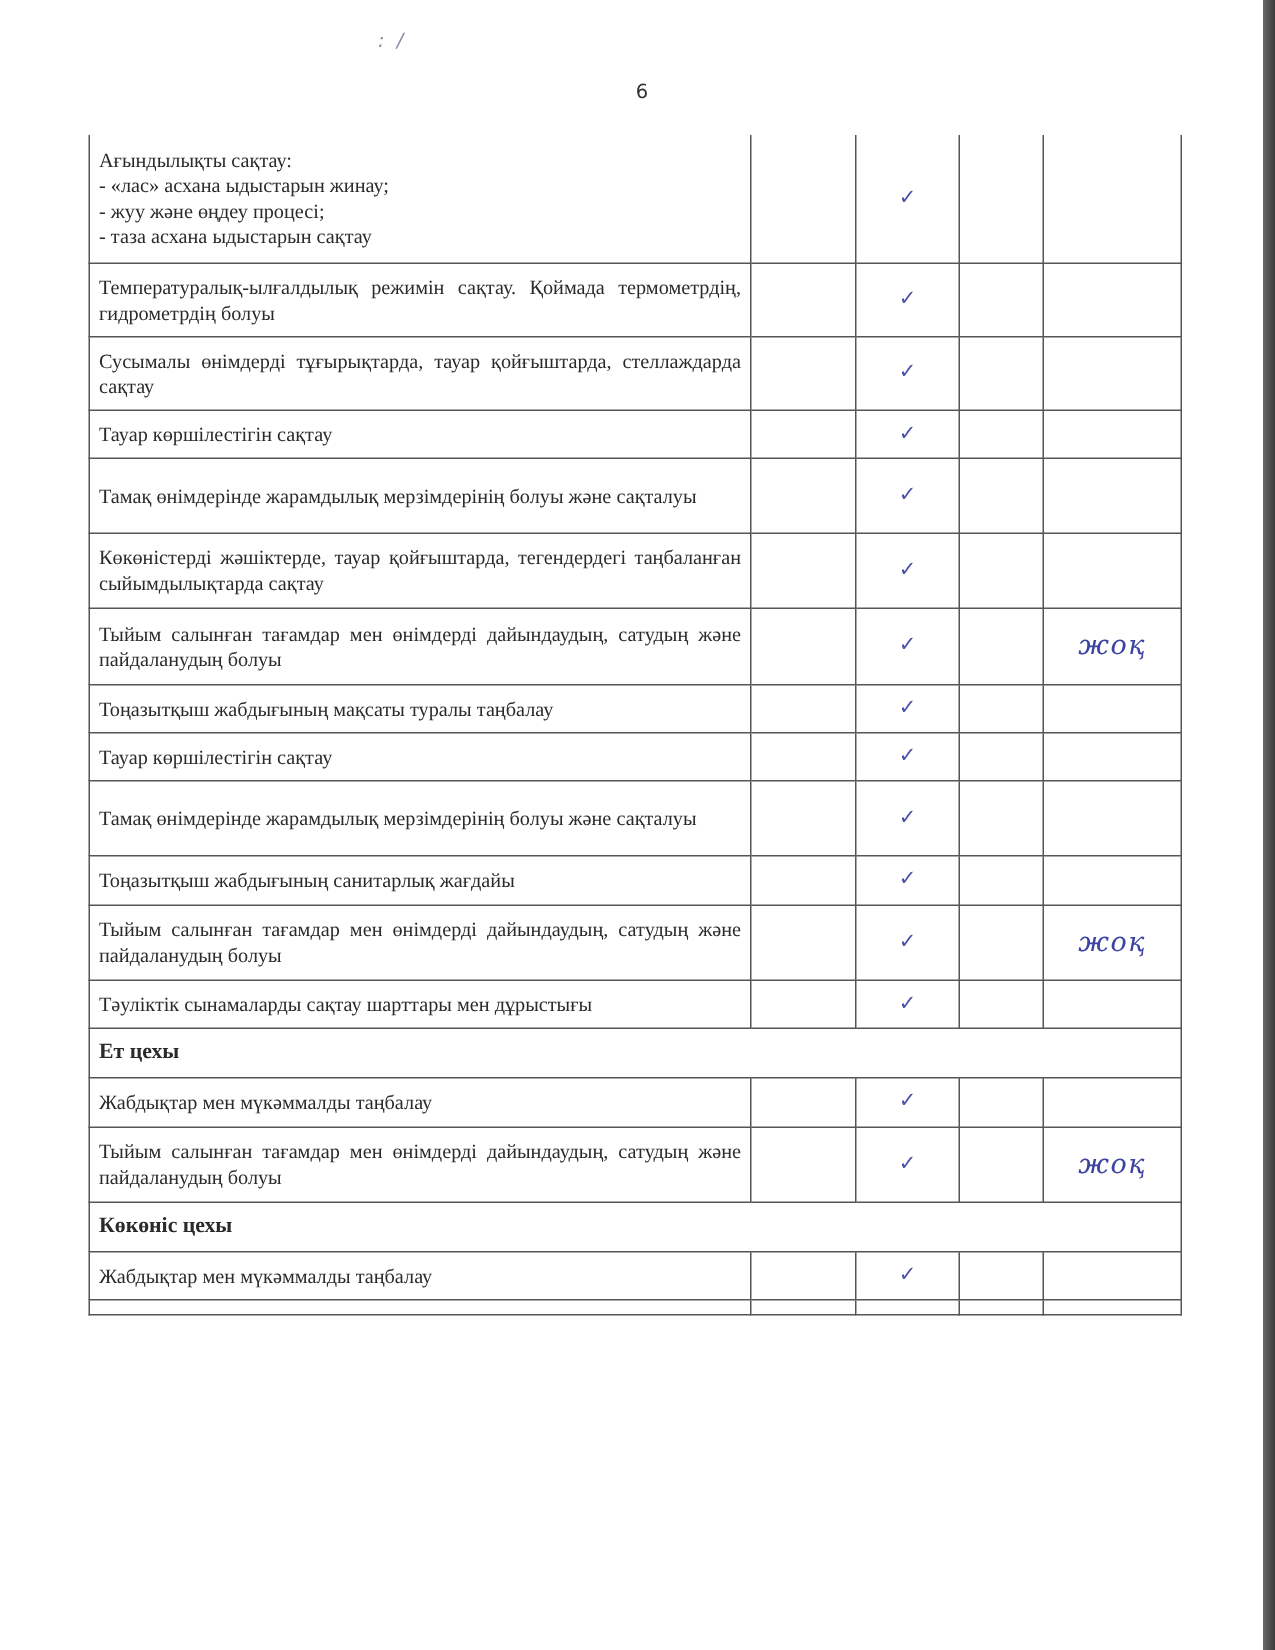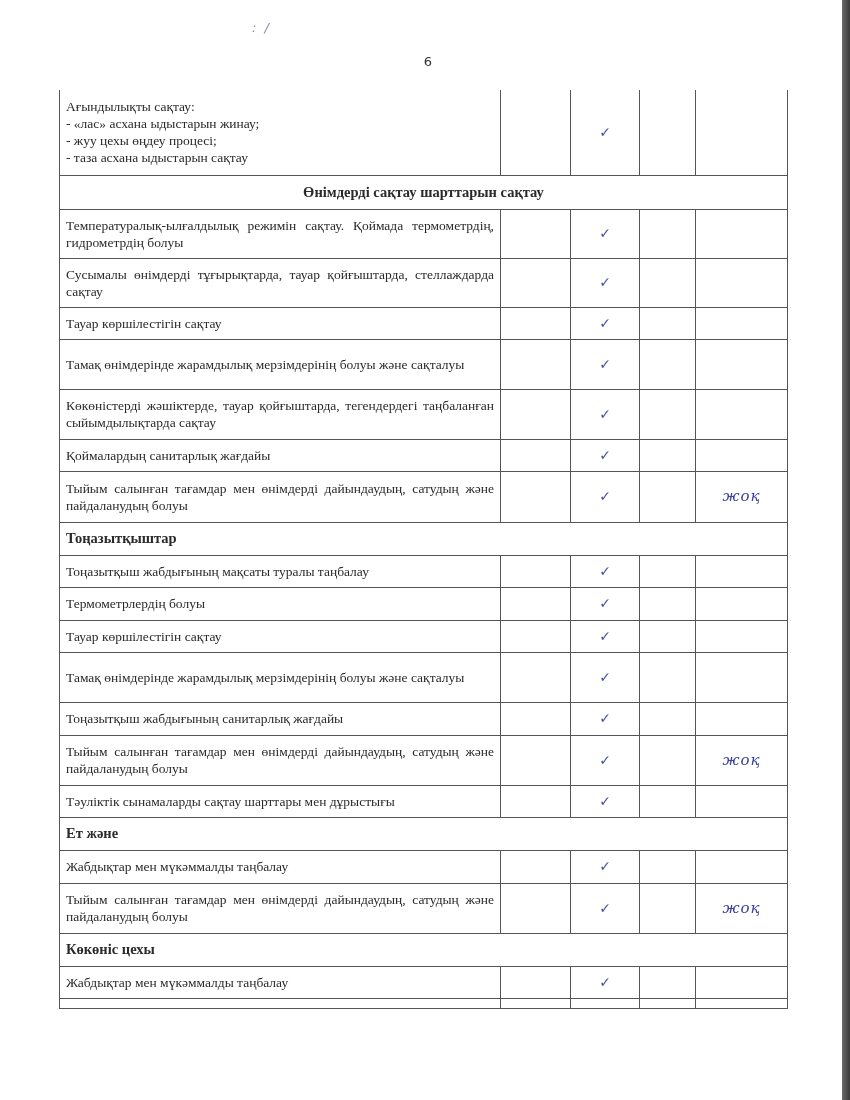--- a/index.html
+++ b/index.html
@@ -38,21 +38,21 @@
   col.c-c { width: 56px; }
   col.c-d { width: 92px; }
   td.text { text-align: justify; text-align-last: left; }
   td.text .line { display: block; }
   td.mark {
     text-align: center; color: #4a4fa8;
     font-family: "DejaVu Sans", sans-serif; font-size: 14px; font-style: italic;
   }
   td.note {
     text-align: center; color: #3d43a0;
-    font-family: "DejaVu Serif", serif; font-style: italic; font-size: 15px;
+    font-family: "DejaVu Serif", serif; font-style: italic; font-size: 18px;
     letter-spacing: 1px;
   }
   tr.title td {
     text-align: center; font-weight: bold; font-size: 14.5px;
   }
   tr.section td { font-weight: bold; font-size: 14.5px; }
 </style>
 </head>
 <body>
 
@@ -66,32 +66,29 @@
       <col class="c-b">
       <col class="c-c">
       <col class="c-d">
   </colgroup>
   <tbody>
 
     <tr class="first" style="height:85px">
       <td class="text" style="text-align:left">
         <span class="line">Ағындылықты сақтау:</span>
         <span class="line">- «лас» асхана ыдыстарын жинау;</span>
-        <span class="line">- жуу цехы өңдеу процесі;</span>
+        <span class="line">- жуу және өңдеу процесі;</span>
         <span class="line">- таза асхана ыдыстарын сақтау</span>
       </td>
       <td></td>
       <td class="mark">✓</td>
       <td></td>
       <td class="note"></td>
     </tr>
 
-    <tr class="title" style="height:34px">
-      <td colspan="5">Өнімдерді сақтау шарттарын сақтау</td>
-    </tr>
 
     <tr style="height:49px">
       <td class="text">Температуралық-ылғалдылық режимін сақтау. Қоймада термометрдің, гидрометрдің болуы</td>
       <td></td>
       <td class="mark">✓</td>
       <td></td>
       <td class="note"></td>
     </tr>
     <tr style="height:49px">
       <td class="text">Сусымалы өнімдерді тұғырықтарда, тауар қойғыштарда, стеллаждарда сақтау</td>
@@ -114,47 +111,30 @@
       <td></td>
       <td class="note"></td>
     </tr>
     <tr style="height:50px">
       <td class="text">Көкөністерді жәшіктерде, тауар қойғыштарда, тегендердегі таңбаланған сыйымдылықтарда сақтау</td>
       <td></td>
       <td class="mark">✓</td>
       <td></td>
       <td class="note"></td>
     </tr>
-    <tr style="height:32px">
-      <td class="text">Қоймалардың санитарлық жағдайы</td>
-      <td></td>
-      <td class="mark">✓</td>
-      <td></td>
-      <td class="note"></td>
-    </tr>
     <tr style="height:51px">
       <td class="text">Тыйым салынған тағамдар мен өнімдерді дайындаудың, сатудың және пайдаланудың болуы</td>
       <td></td>
       <td class="mark">✓</td>
       <td></td>
       <td class="note">жоқ</td>
     </tr>
 
-    <tr class="section" style="height:33px">
-      <td colspan="5">Тоңазытқыштар</td>
-    </tr>
     <tr style="height:32px">
       <td class="text">Тоңазытқыш жабдығының мақсаты туралы таңбалау</td>
-      <td></td>
-      <td class="mark">✓</td>
-      <td></td>
-      <td class="note"></td>
-    </tr>
-    <tr style="height:33px">
-      <td class="text">Термометрлердің болуы</td>
       <td></td>
       <td class="mark">✓</td>
       <td></td>
       <td class="note"></td>
     </tr>
     <tr style="height:32px">
       <td class="text">Тауар көршілестігін сақтау</td>
       <td></td>
       <td class="mark">✓</td>
       <td></td>
@@ -183,21 +163,21 @@
     </tr>
     <tr style="height:32px">
       <td class="text">Тәуліктік сынамаларды сақтау шарттары мен дұрыстығы</td>
       <td></td>
       <td class="mark">✓</td>
       <td></td>
       <td class="note"></td>
     </tr>
 
     <tr class="section" style="height:33px">
-      <td colspan="5">Ет және</td>
+      <td colspan="5">Ет цехы</td>
     </tr>
     <tr style="height:33px">
       <td class="text">Жабдықтар мен мүкәммалды таңбалау</td>
       <td></td>
       <td class="mark">✓</td>
       <td></td>
       <td class="note"></td>
     </tr>
     <tr style="height:50px">
       <td class="text">Тыйым салынған тағамдар мен өнімдерді дайындаудың, сатудың және пайдаланудың болуы</td>

